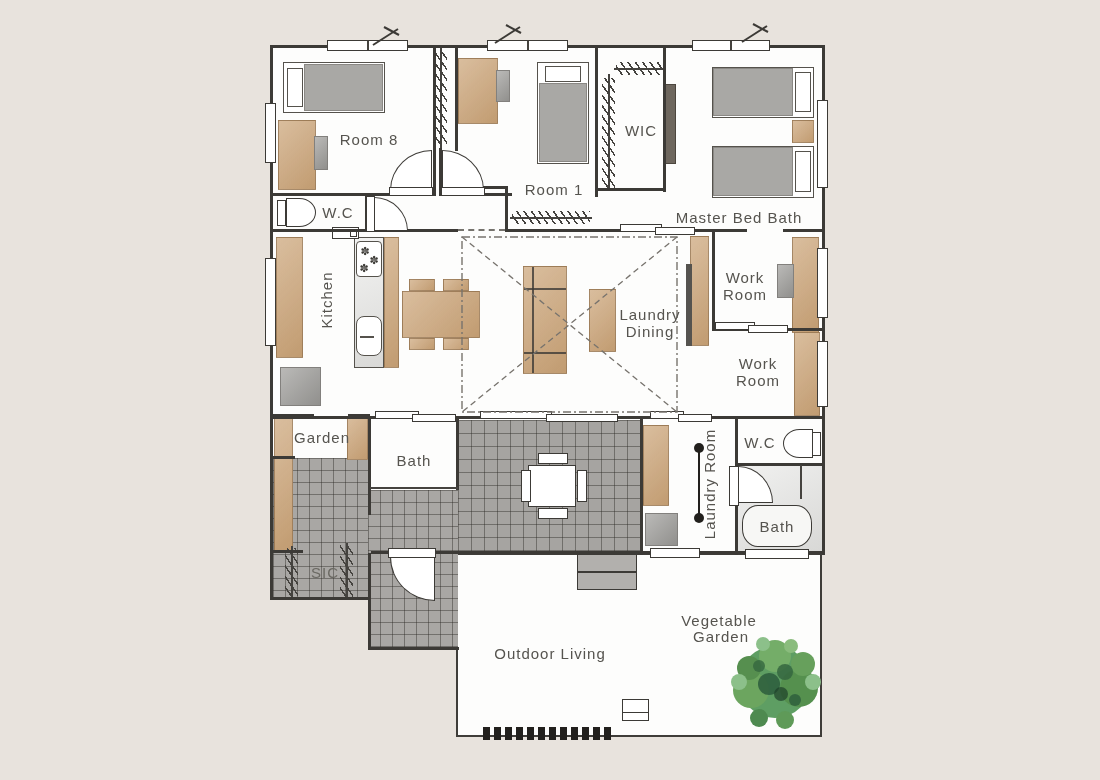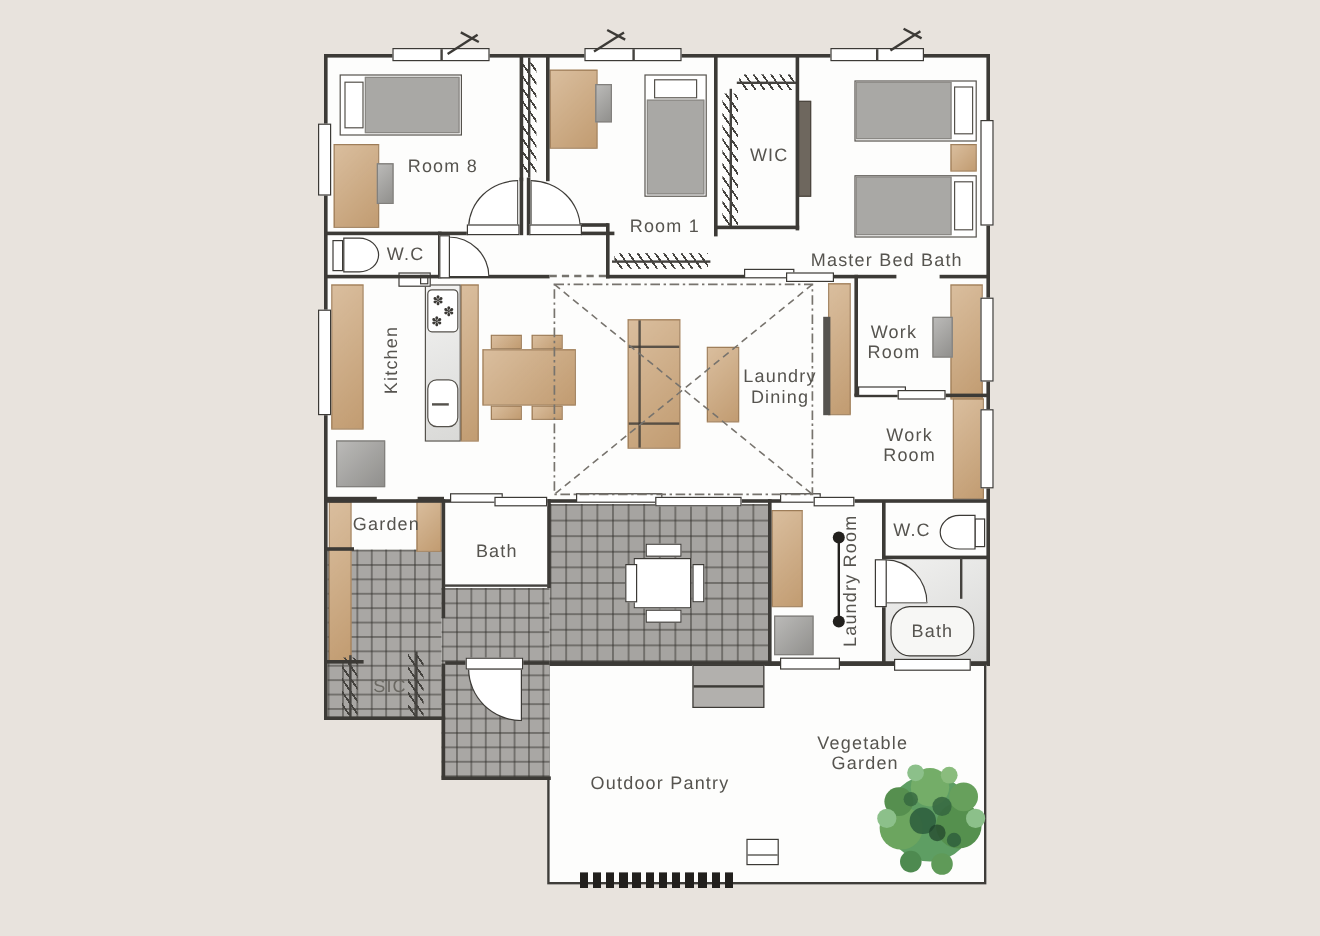--- a/index.html
+++ b/index.html
@@ -289,17 +289,17 @@
   <span class="lbl" style="left:745px;top:277px;">Work</span>
   <span class="lbl" style="left:745px;top:294px;">Room</span>
   <span class="lbl" style="left:758px;top:363px;">Work</span>
   <span class="lbl" style="left:758px;top:380px;">Room</span>
   <span class="lbl" style="left:322px;top:437px;">Garden</span>
   <span class="lbl" style="left:414px;top:460px;">Bath</span>
   <span class="lbl" style="left:760px;top:442px;">W.C</span>
   <span class="lbl" style="left:777px;top:526px;">Bath</span>
   <span class="lbl-v" style="left:709px;top:484px;">Laundry Room</span>
   <span class="lbl" style="left:325px;top:572px;color:#6b6963;">SIC</span>
-  <span class="lbl" style="left:550px;top:653px;">Outdoor Pantry</span>
+  <span class="lbl" style="left:550px;top:653px;">Outdoor Living</span>
   <span class="lbl" style="left:719px;top:620px;">Vegetable</span>
   <span class="lbl" style="left:721px;top:636px;">Garden</span>
 
 </div>
 
 </body></html>

